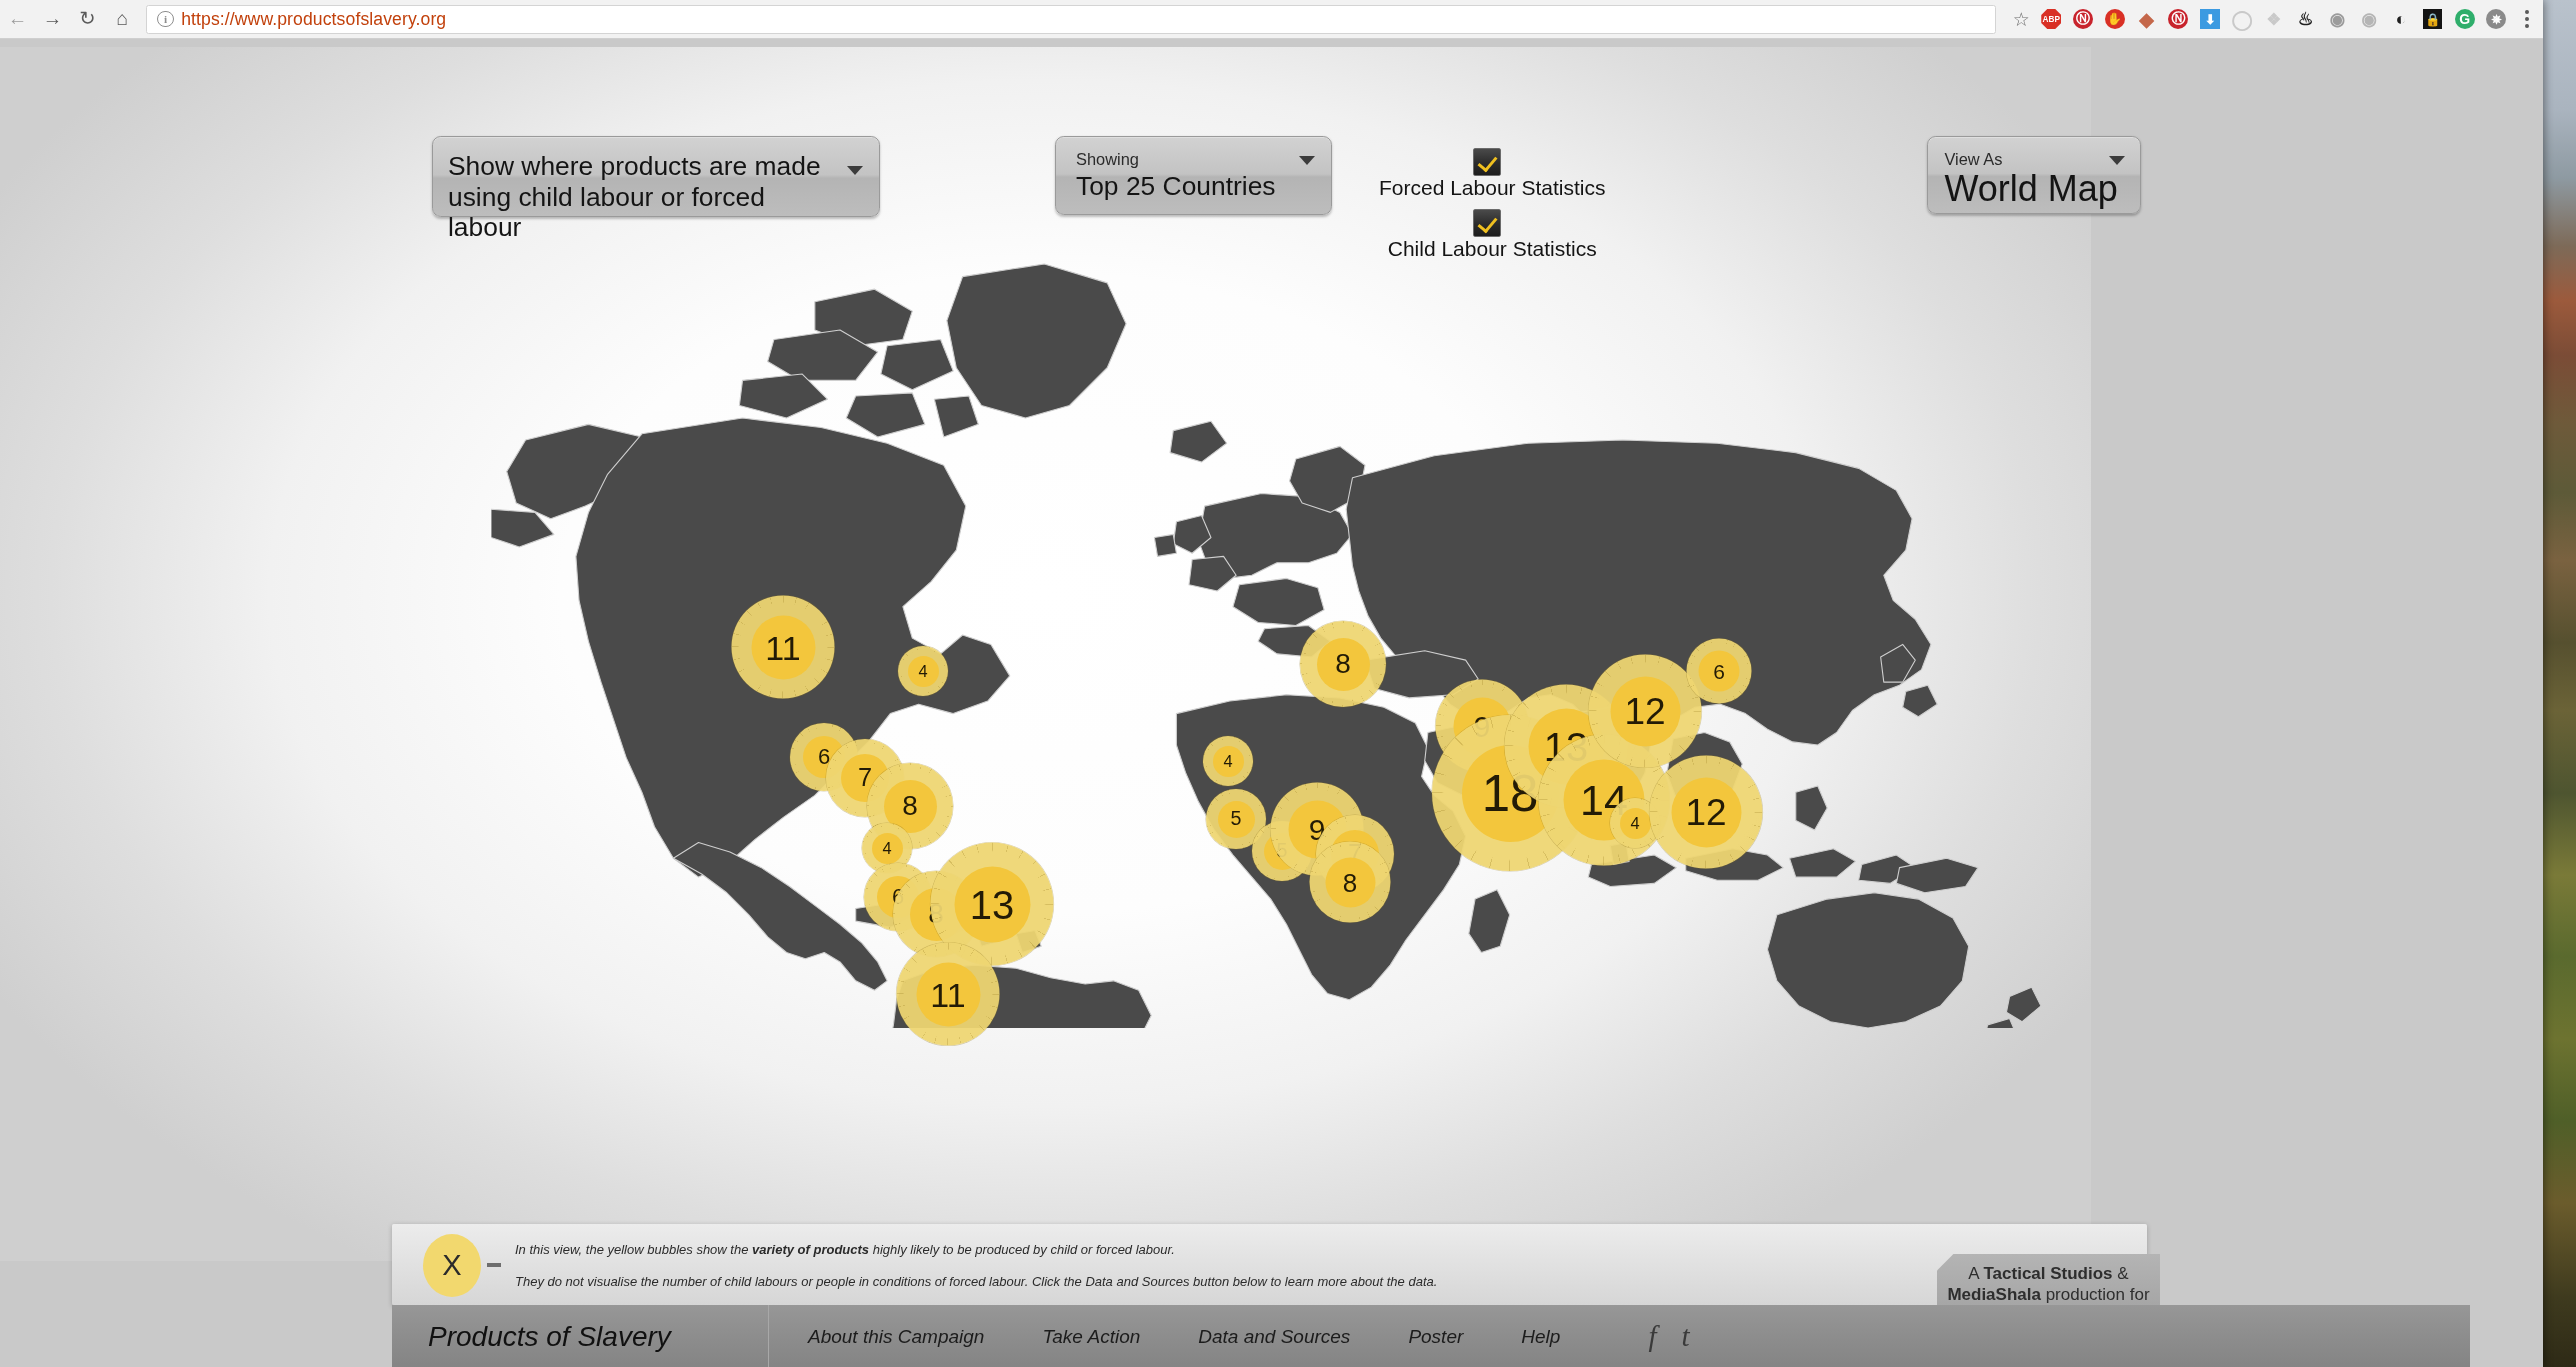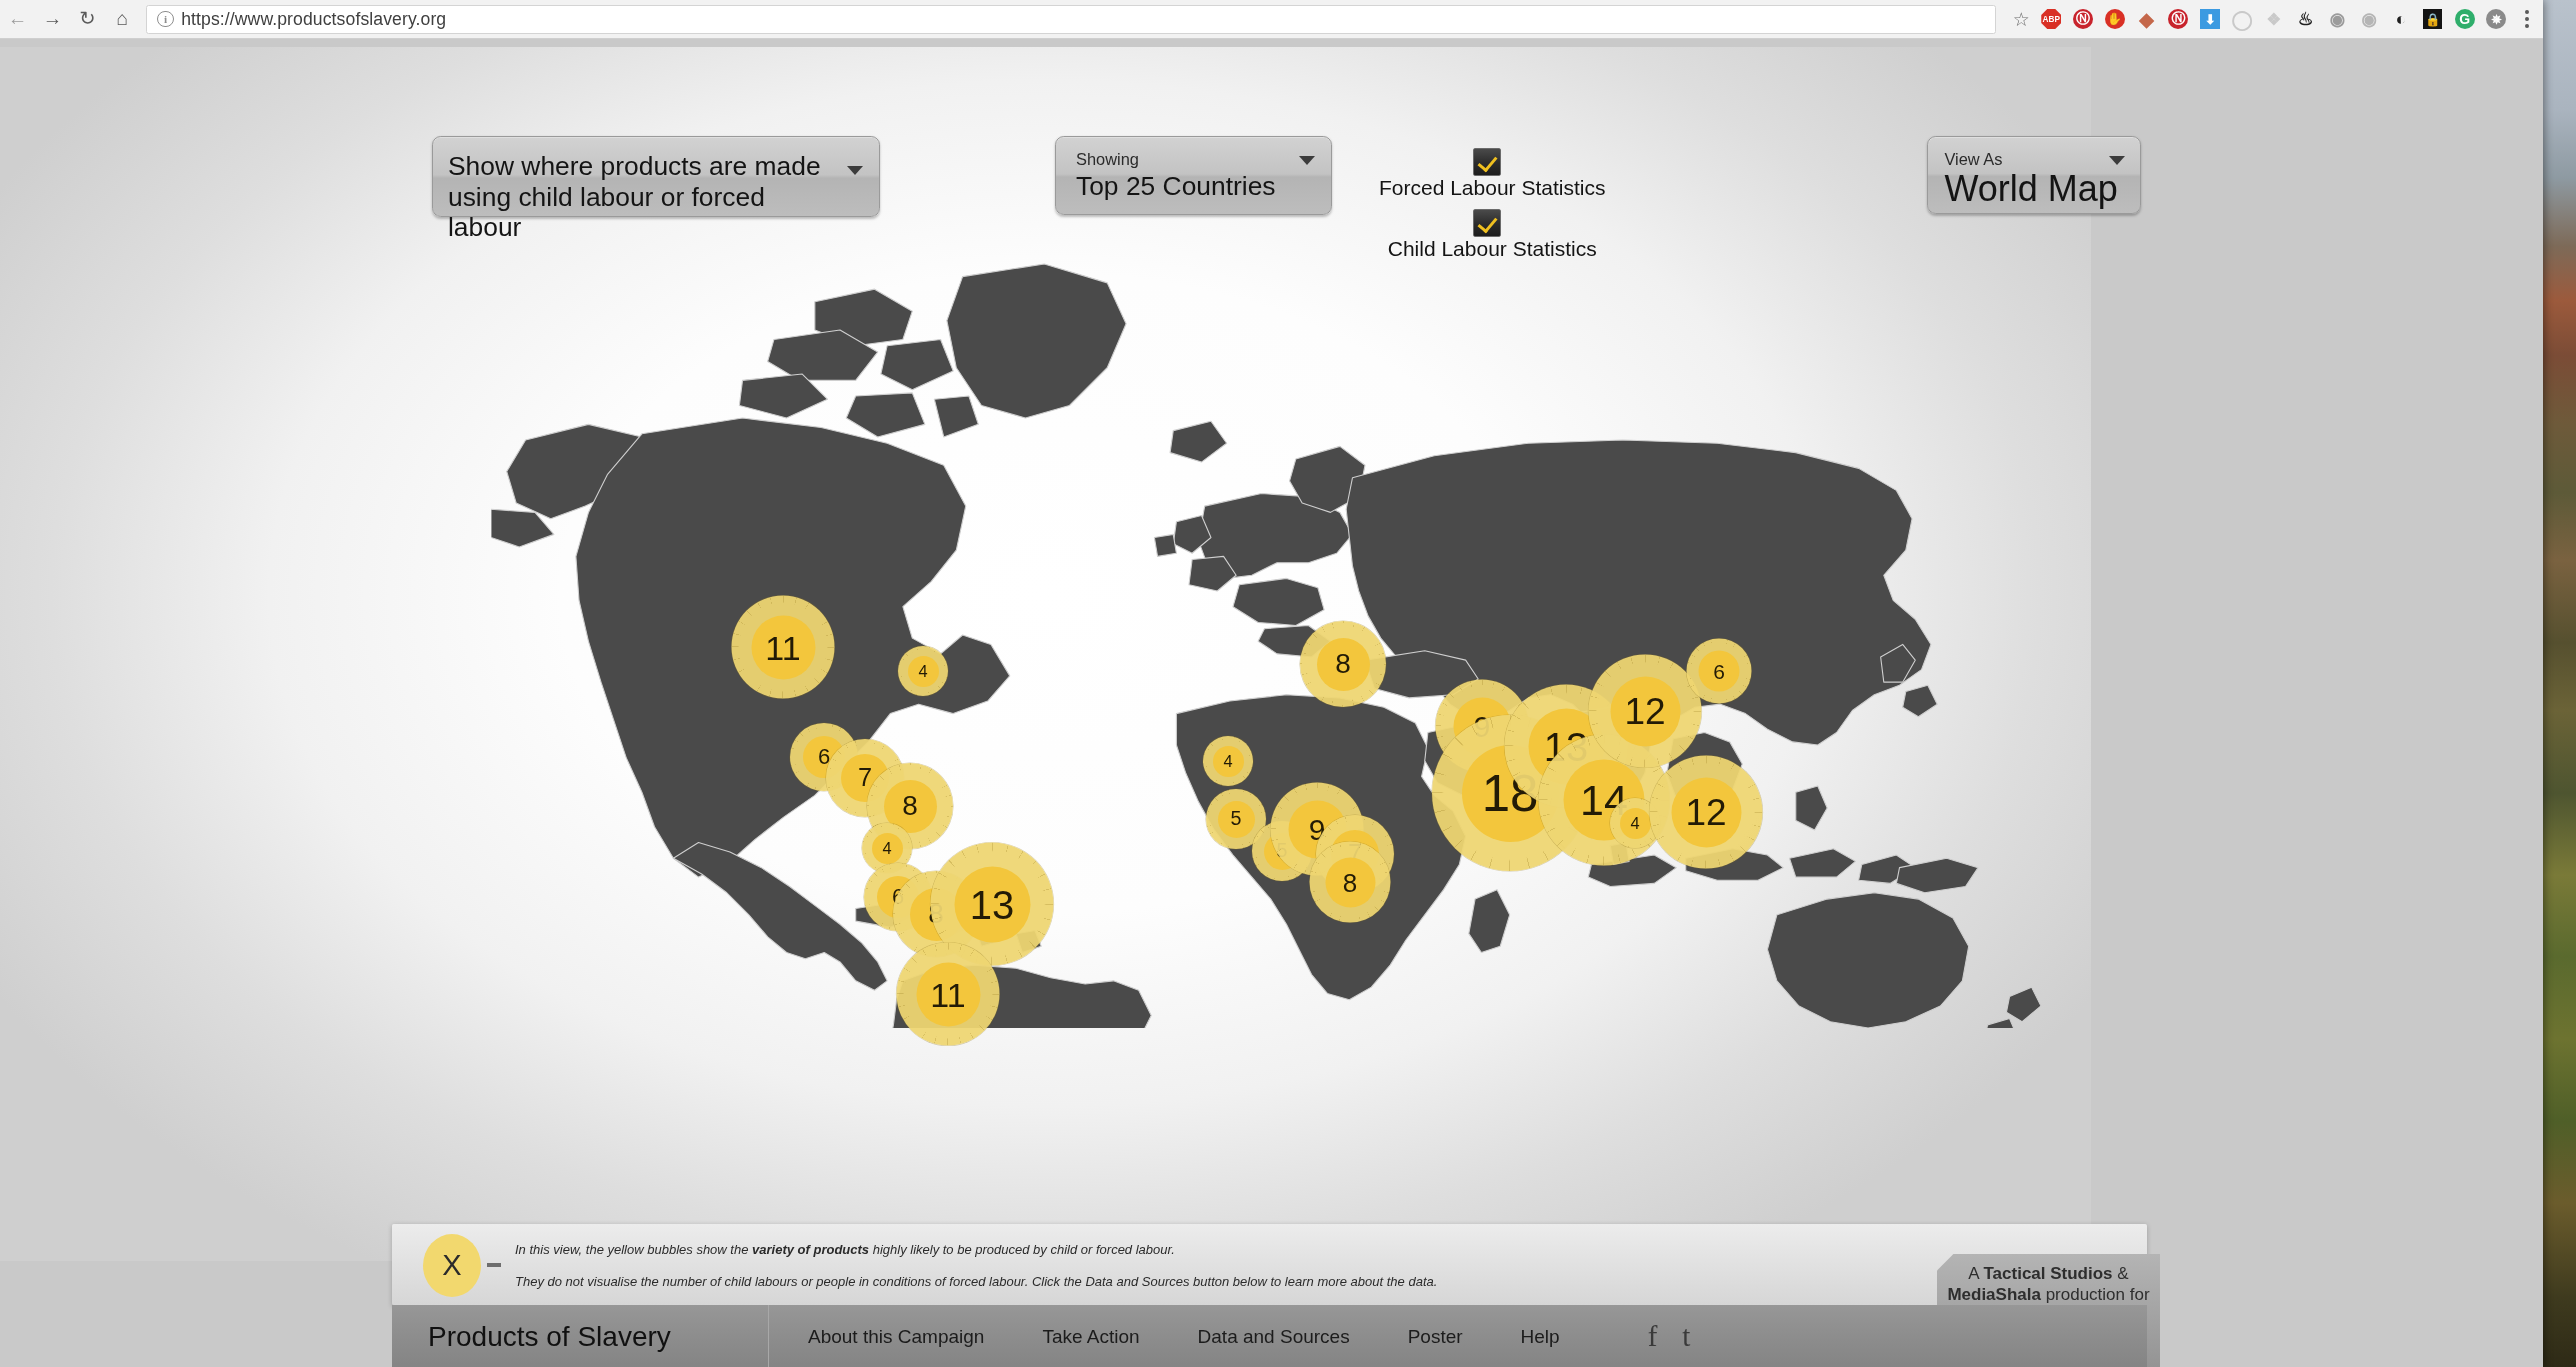--- a/index.html
+++ b/index.html
@@ -58,21 +58,21 @@
     padding: 0 10px;
   }
   #omnibox .infoicon {
     width: 16.4px; height: 16.4px; border-radius: 50%;
     border: 1.3px solid #8e8e8e; color: #8e8e8e;
     font-size: 11.3px; font-weight: bold;
     display: flex; align-items: center; justify-content: center;
     margin-right: 7.5px; flex: none;
     font-family: "Liberation Serif", serif;
   }
-  #url-text { font-size: 17.6px; color: #404040; letter-spacing: 0.1px; }
+  #url-text { font-size: 17.6px; color: #c2410c; letter-spacing: 0.1px; }
   #star { margin: 0 7.5px; font-size: 19px; color: #6b6b6b; }
 
   .extbar { display: flex; align-items: center; gap: 3.8px; padding-right: 3.8px; }
   .ext {
     width: 28px; height: 28px;
     display: flex; align-items: center; justify-content: center;
     font-size: 12.6px; font-weight: bold; color: #fff;
     position: relative;
   }
   .oct {
@@ -242,23 +242,23 @@
     content:""; position:absolute; right:-7px; top:4.4px;
     width: 12.6px; height: 12.6px; border: 3.1px solid #fff; border-radius: 50%;
   }
   #logo-text { text-align: left; line-height: .92; }
   #logo-text .l { font-size: 21.4px; font-weight: bold; color: #3a3a3a; display: block; }
   #credit .tagline { font-size: 10.7px; font-weight: bold; color: #2e2e2e; margin-top: 3.8px; }
 
   
   #footer {
     position: absolute; left: 392px; top: 1266px;
-    width: 1755px; height: 63px;
+    width: 2078px; height: 63px;
     background: linear-gradient(180deg,#979797 0%,#8d8d8d 50%,#848484 100%);
-    display: flex; align-items: center;
+    display: flex; align-items: center; font-style: italic;
   }
   #brand {
     width: 377px; padding-left: 36px;
     font-size: 28px; color: #111; flex: none;
     border-right: 1.3px solid #a8a8a8; height: 100%;
     display: flex; align-items: center;
   }
   #footnav { display: flex; align-items: flex-start; padding-left: 39px; gap: 16px; }
   #footnav a {
     font-size: 19px; color: #1c1c1c; text-decoration: none;

